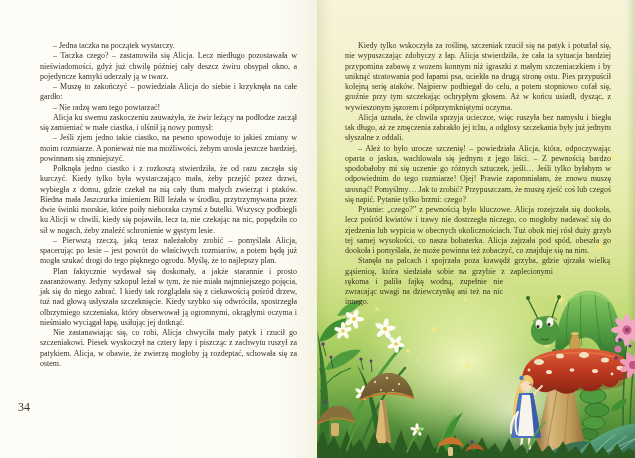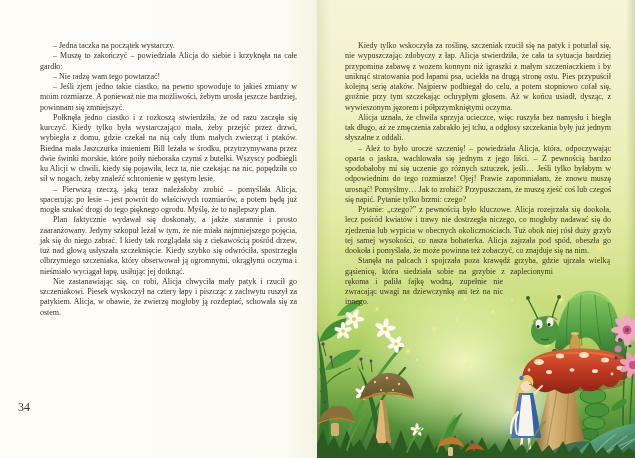--- a/index.html
+++ b/index.html
@@ -43,22 +43,24 @@
   .illustration-svg{position:absolute;left:0;top:0;z-index:1;}
 </style>
 </head>
 <body>
 
 <div class="spread">
 
   <div class="page page-left">
     <div class="text-col text-col-left">
       <p class="para">– Jedna taczka na początek wystarczy.</p>
+      <p class="para">– Taczka czego? – zastanowiła się Alicja. Lecz niedługo pozostawała w nieświadomości, gdyż już chwilę później cały deszcz żwiru obsypał okno, a pojedyncze kamyki uderzały ją w twarz.</p>
       <p class="para">– Muszę to zakończyć – powiedziała Alicja do siebie i krzyknęła na całe gardło:</p>
       <p class="para">– Nie radzę wam tego powtarzać!</p>
+      <p class="para">Alicja ku swemu zaskoczeniu zauważyła, że żwir leżący na podłodze zaczął się zamieniać w małe ciastka, i olśnił ją nowy pomysł:</p>
       <p class="para">– Jeśli zjem jedno takie ciastko, na pewno spowoduje to jakieś zmiany w moim rozmiarze. A ponieważ nie ma możliwości, żebym urosła jeszcze bardziej, powinnam się zmniejszyć.</p>
       <p class="para">Połknęła jedno ciastko i z rozkoszą stwierdziła, że od razu zaczęła się kurczyć. Kiedy tylko była wystarczająco mała, żeby przejść przez drzwi, wybiegła z domu, gdzie czekał na nią cały tłum małych zwierząt i ptaków. Biedna mała Jaszczurka imieniem Bill leżała w środku, przytrzymywana przez dwie świnki morskie, które poiły nieboraka czymś z butelki. Wszyscy podbiegli ku Alicji w chwili, kiedy się pojawiła, lecz ta, nie czekając na nic, popędziła co sił w nogach, żeby znaleźć schronienie w gęstym lesie.</p>
       <p class="para">– Pierwszą rzeczą, jaką teraz należałoby zrobić – pomyślała Alicja, spacerując po lesie – jest powrót do właściwych rozmiarów, a potem będę już mogła szukać drogi do tego pięknego ogrodu. Myślę, że to najlepszy plan.</p>
       <p class="para">Plan faktycznie wydawał się doskonały, a jakże starannie i prosto zaaranżowany. Jedyny szkopuł leżał w tym, że nie miała najmniejszego pojęcia, jak się do niego zabrać. I kiedy tak rozglądała się z ciekawością pośród drzew, tuż nad głową usłyszała szczeknięcie. Kiedy szybko się odwróciła, spostrzegła olbrzymiego szczeniaka, który obserwował ją ogromnymi, okrągłymi oczyma i nieśmiało wyciągał łapę, usiłując jej dotknąć.</p>
       <p class="para">Nie zastanawiając się, co robi, Alicja chwyciła mały patyk i rzucił go szczeniakowi. Piesek wyskoczył na cztery łapy i piszcząc z zachwytu ruszył za patykiem. Alicja, w obawie, że zwierzę mogłoby ją rozdeptać, schowała się za ostem.</p>
     </div>
     <div class="page-number">34</div>
   </div>
 
   <div class="page page-right">

